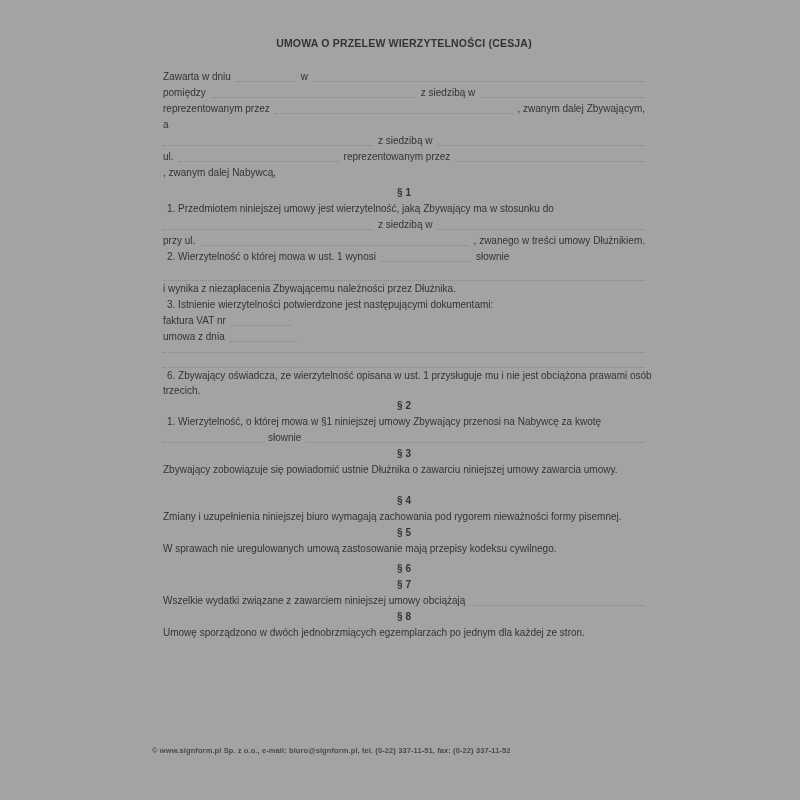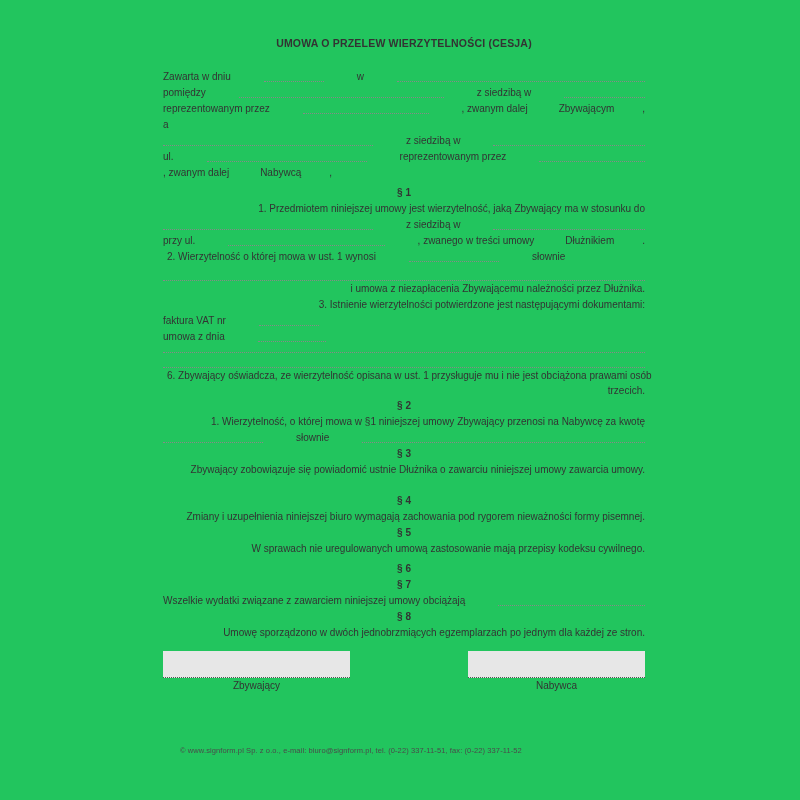--- a/index.html
+++ b/index.html
@@ -1,20 +1,20 @@
 <!DOCTYPE html>
 <html><head>
 <meta charset="utf-8">
 <style>
   * { margin:0; padding:0; box-sizing:content-box; }
   html,body { background:#ffffff; }
   .page {
     position:relative;
     width:800px; height:800px;
-    background:#22c55e;
+    background:#a3a3a3;
     font-family:"Liberation Sans", "DejaVu Sans", sans-serif;
     font-size:10px;
     color:#333333;
     overflow:hidden;
   }
   .doc {
     position:absolute;
     left:163px; top:0;
     width:482px;
   }
@@ -26,21 +26,20 @@
     font-weight:bold;
     letter-spacing:0.2px;
   }
   .intro { margin-top:19px; }
   .row {
     display:flex;
     align-items:flex-end;
     height:16px;
     line-height:16px;
     white-space:nowrap;
-    gap:28px;
   }
   .t { flex:none; }
   .b { font-weight:normal; }
   .gap-l { margin-left:3px;text-align:right; }
   .ind { padding-left:4px; }
   .blank {
     height:0;
     border-bottom:1px dotted #888888;
     margin:0 5px 3px 5px;
     flex:none;
@@ -54,45 +53,46 @@
   .sec-h {
     height:16px; line-height:16px;
     text-align:center;
     font-weight:bold;
   }
   .mt4 { margin-top:4px; } .mt15 { margin-top:15px; }
   .fw { border-bottom:1px dotted #888888; }
   .fw-tall { height:15px; }
   .fw-short { height:7px; }
   .fw-mid { height:14px; }
-  .wrapline { height:16px; line-height:16px; white-space:nowrap;text-align:right; }
+  .wrapline { height:16px; line-height:16px; white-space:nowrap; }
   .wrapline.tight { height:15px; line-height:15px; }
   .signatures {
     margin-top:10px;
     display:flex;
     justify-content:space-between;
   }
   .sig { width:187px; }
   .sig.right { width:177px; }
   .sig-box {
     height:26px;
     background:#e7e7e7;
     border-bottom:1px dotted #555555;
   }
   .sig-label {
     height:16px; line-height:16px;
     text-align:center;
   }
   .footer {
     position:absolute;
-    left:180px; top:746px;
+    left:152px; top:746px;
     font-size:7.5px;
     color:#4a4a4a;
     letter-spacing:0.1px;
     white-space:nowrap;
+    font-weight:bold;
   }
 </style>
 </head>
 <body>
 
 <div class="page">
   <div class="doc">
 
     <div class="title">UMOWA O PRZELEW WIERZYTELNOŚCI (CESJA)</div>
 
@@ -151,21 +151,21 @@
         <span class="t">, zwanego w treści umowy</span>
         <span class="t b gap-l">Dłużnikiem</span>
         <span class="t">.</span>
       </div>
       <div class="row ind">
         <span class="t">2. Wierzytelność o której mowa w ust. 1 wynosi</span>
         <span class="blank w90"></span>
         <span class="t">słownie</span>
       </div>
       <div class="fw fw-tall"></div>
-      <div class="wrapline">i umowa z niezapłacenia Zbywającemu należności przez Dłużnika.</div>
+      <div class="wrapline">i wynika z niezapłacenia Zbywającemu należności przez Dłużnika.</div>
       <div class="wrapline ind">3. Istnienie wierzytelności potwierdzone jest następującymi dokumentami:</div>
       <div class="row">
         <span class="t">faktura VAT nr</span>
         <span class="blank w60"></span>
       </div>
       <div class="row">
         <span class="t">umowa z dnia</span>
         <span class="blank w68"></span>
       </div>
       <div class="fw fw-short"></div>
@@ -209,27 +209,17 @@
         <span class="t">Wszelkie wydatki związane z zawarciem niniejszej umowy obciążają</span>
         <span class="blank grow"></span>
       </div>
     </div>
 
     <div>
       <div class="sec-h">§ 8</div>
       <div class="wrapline">Umowę sporządzono w dwóch jednobrzmiących egzemplarzach po jednym dla każdej ze stron.</div>
     </div>
 
-    <div class="signatures">
-      <div class="sig">
-        <div class="sig-box"></div>
-        <div class="sig-label">Zbywający</div>
-      </div>
-      <div class="sig right">
-        <div class="sig-box"></div>
-        <div class="sig-label">Nabywca</div>
-      </div>
-    </div>
 
   </div>
 
   <div class="footer">© www.signform.pl Sp. z o.o., e-mail: biuro@signform.pl, tel. (0-22) 337-11-51, fax: (0-22) 337-11-52</div>
 </div>
 
 </body></html>

